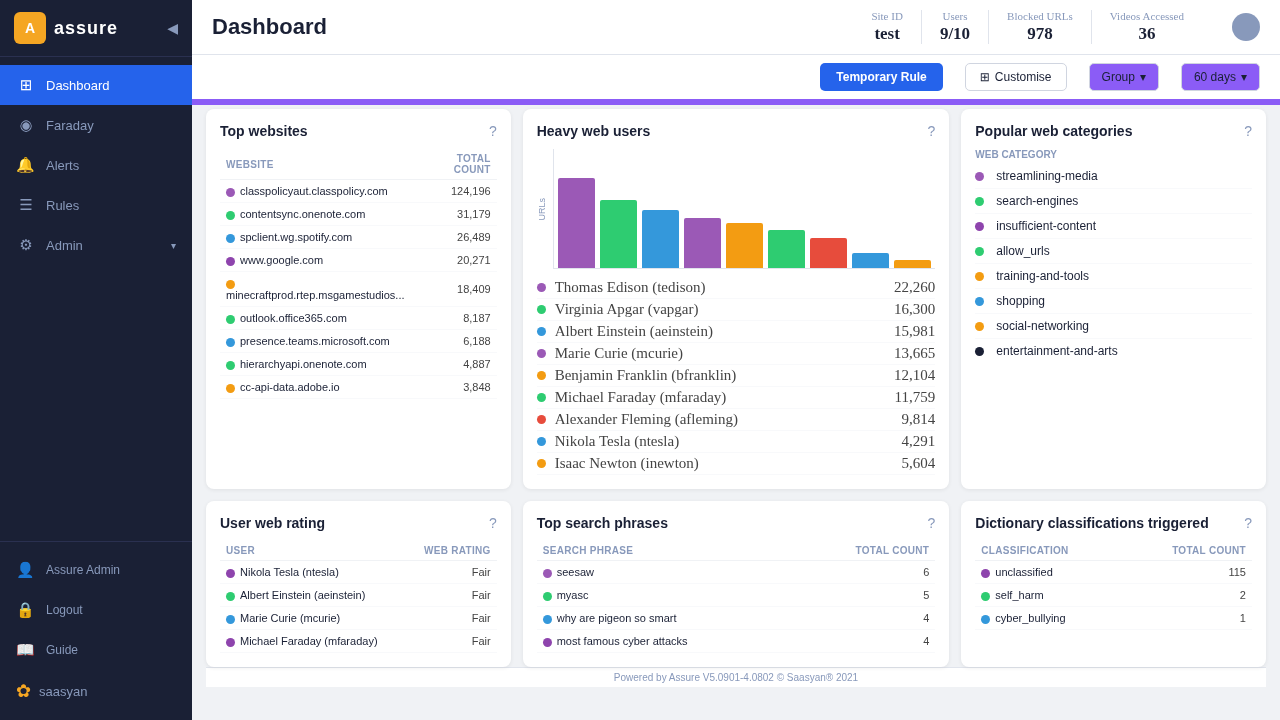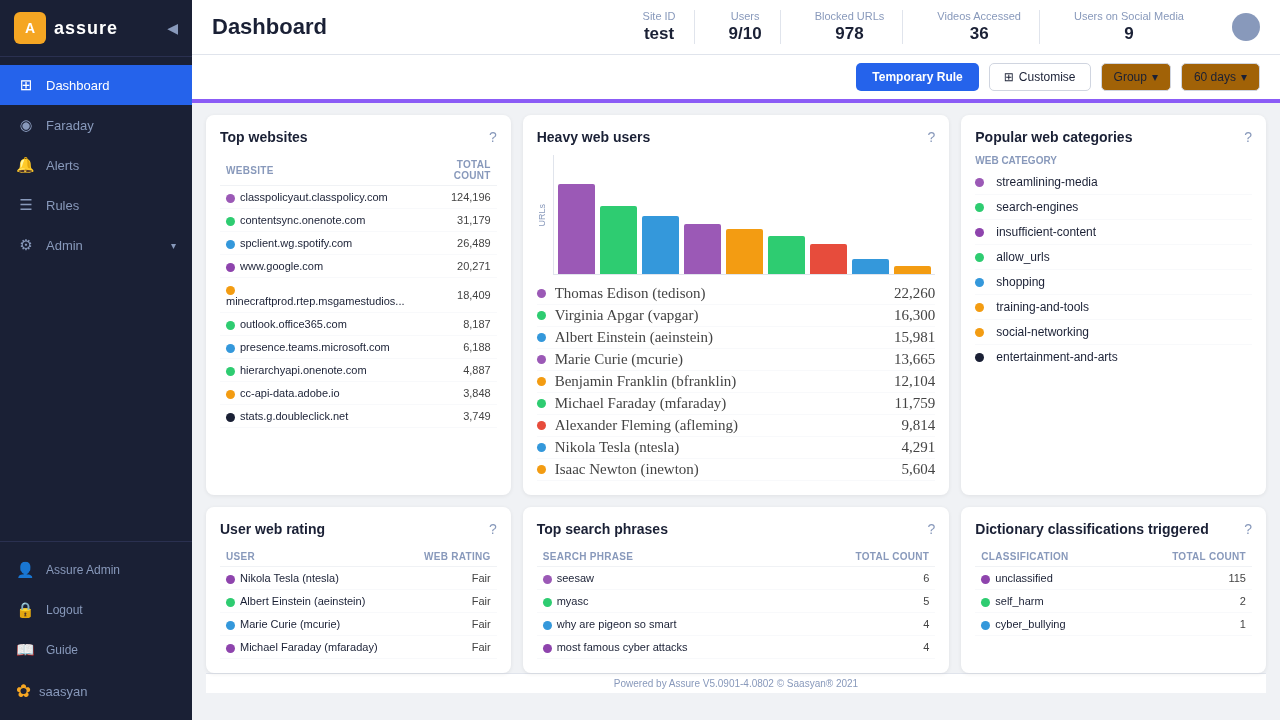--- a/index.html
+++ b/index.html
@@ -57,58 +57,58 @@
 
     
     .header {
       background: white;
       padding: 10px 20px;
       display: flex; align-items: center;
       border-bottom: 1px solid #e0e4ec;
       gap: 20px;
     }
     .header-title { font-size: 22px; font-weight: 700; color: #1a2035; flex-shrink: 0; }
-    .header-stats { display: flex; gap: 16px; margin-left: auto; }
+    .header-stats { display: flex; gap: 0; margin-left: auto; font-family: Liberation Serif, serif; }
     .stat-item {
       padding: 0 18px;
       border-right: 1px solid #e0e4ec;
       text-align: center;
     }
     .stat-item:last-child { border-right: none; }
     .stat-label { color: #8899bb; font-size: 11px; margin-bottom: 2px; }
     .stat-value { color: #1a2035; font-size: 17px; font-weight: 700; }
     .avatar-area { display: flex; align-items: center; gap: 6px; margin-left: 10px; }
     .avatar { width: 28px; height: 28px; background: #8899bb; border-radius: 50%; }
 
     
     .toolbar {
       background: white;
       padding: 8px 20px;
-      display: flex; align-items: flex-end; gap: 10px;
+      display: flex; align-items: flex-end; gap: 22px;
       justify-content: flex-end;
-      border-bottom: 4px solid #8b5cf6;
+      border-bottom: 6px solid #8b5cf6;
     }
     .btn-primary {
       background: #2563eb; color: white; border: none;
       padding: 7px 16px; border-radius: 5px; cursor: pointer;
       font-size: 12px; font-weight: 600;
     }
     .btn-secondary {
       background: white; color: #1a2035; border: 1.5px solid #d0d5e0;
       padding: 6px 14px; border-radius: 5px; cursor: pointer;
       font-size: 12px; font-weight: 500; display: flex; align-items: center; gap: 5px;
     }
     .btn-dropdown {
-      background: #a16207; color: #1a2035; border: 1.5px solid #d0d5e0;
+      background: #8b5cf6; color: #1a2035; border: 1.5px solid #d0d5e0;
       padding: 6px 12px; border-radius: 5px; cursor: pointer;
       font-size: 12px; font-weight: 500; display: flex; align-items: center; gap: 5px;
     }
 
     
-    .dashboard-body { flex: 1; overflow-y: auto; padding: 12px 14px; }
+    .dashboard-body { flex: 1; overflow-y: auto; padding: 4px 14px; }
     .dashboard-grid { display: grid; grid-template-columns: 1fr 1.4fr 1fr; gap: 12px; }
 
     
     .card {
       background: white; border-radius: 8px;
       box-shadow: 0 1px 4px rgba(0,0,0,0.07);
       padding: 14px;
       overflow: hidden;
     }
     .card-header {
@@ -203,24 +203,20 @@
         <div class="stat-label">Users</div>
         <div class="stat-value">9/10</div>
       </div>
       <div class="stat-item">
         <div class="stat-label">Blocked URLs</div>
         <div class="stat-value">978</div>
       </div>
       <div class="stat-item">
         <div class="stat-label">Videos Accessed</div>
         <div class="stat-value">36</div>
-      </div>
-      <div class="stat-item">
-        <div class="stat-label">Users on Social Media</div>
-        <div class="stat-value">9</div>
       </div>
     </div>
     <div class="avatar-area">
       <div class="avatar"></div>
     </div>
   </div>
 
   <div class="toolbar">
     <button class="btn-primary">Temporary Rule</button>
     <button class="btn-secondary">
@@ -282,24 +278,20 @@
                 <td>6,188</td>
               </tr>
               <tr>
                 <td><span class="dot" style="background:#2ecc71"></span>hierarchyapi.onenote.com</td>
                 <td>4,887</td>
               </tr>
               <tr>
                 <td><span class="dot" style="background:#f39c12"></span>cc-api-data.adobe.io</td>
                 <td>3,848</td>
               </tr>
-              <tr>
-                <td><span class="dot" style="background:#1a2035"></span>stats.g.doubleclick.net</td>
-                <td>3,749</td>
-              </tr>
             </tbody>
         </table>
       </div>
 
       <div class="card">
         <div class="card-header">
           <span class="card-title">Heavy web users</span>
           <span class="help-icon">?</span>
         </div>
         <div style="display:flex; gap:6px;">
@@ -362,22 +354,22 @@
         <div class="card-header">
           <span class="card-title">Popular web categories</span>
           <span class="help-icon">?</span>
         </div>
         <div style="font-size:10px; color:#8899bb; font-weight:600; margin-bottom:4px; text-transform:uppercase;">WEB CATEGORY</div>
         <ul class="category-list" id="category-list">
             <li class="category-item"><span class="dot" style="background:#9b59b6"></span>streamlining-media</li>
             <li class="category-item"><span class="dot" style="background:#2ecc71"></span>search-engines</li>
             <li class="category-item"><span class="dot" style="background:#8e44ad"></span>insufficient-content</li>
             <li class="category-item"><span class="dot" style="background:#2ecc71"></span>allow_urls</li>
+            <li class="category-item"><span class="dot" style="background:#f39c12"></span>training-and-tools</li>
             <li class="category-item"><span class="dot" style="background:#3498db"></span>shopping</li>
-            <li class="category-item"><span class="dot" style="background:#f39c12"></span>training-and-tools</li>
             <li class="category-item"><span class="dot" style="background:#f39c12"></span>social-networking</li>
             <li class="category-item"><span class="dot" style="background:#1a2035"></span>entertainment-and-arts</li>
           </ul>
       </div>
 
       <div class="card">
         <div class="card-header">
           <span class="card-title">User web rating</span>
           <span class="help-icon">?</span>
         </div>

